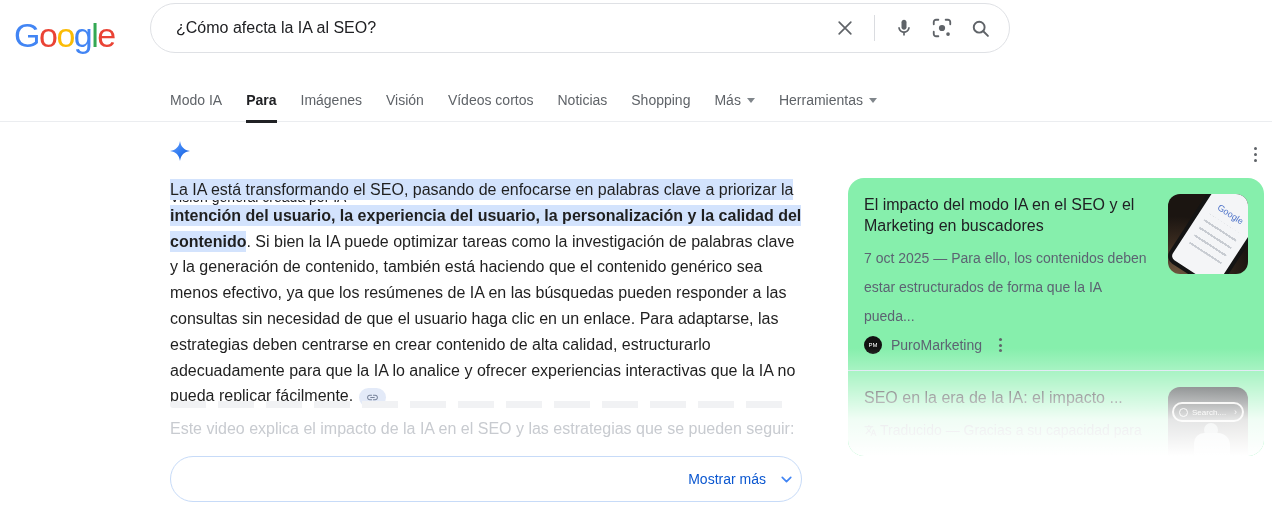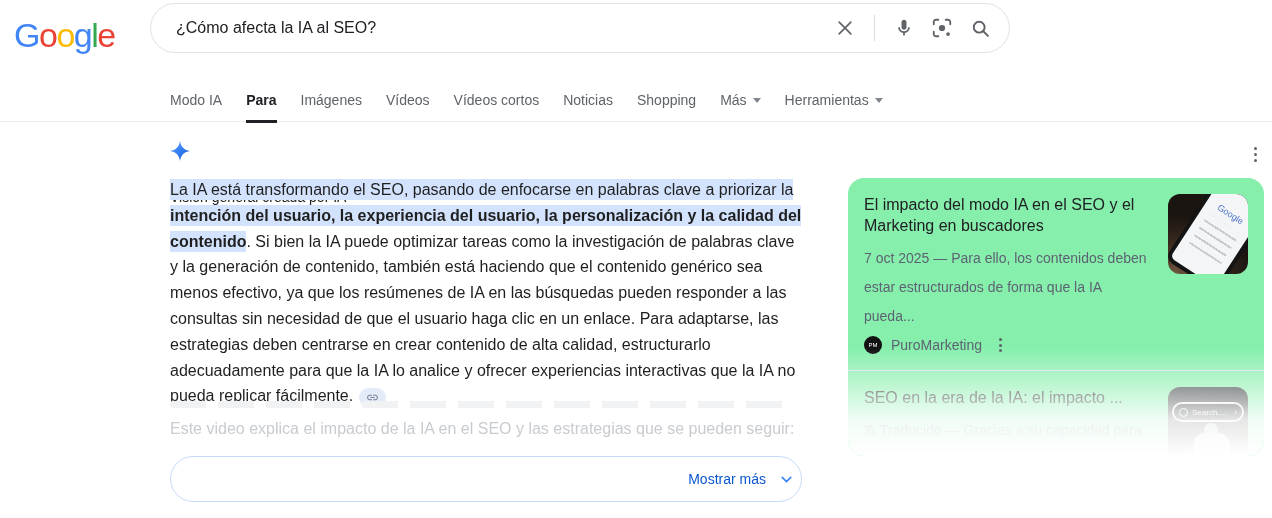--- a/index.html
+++ b/index.html
@@ -124,21 +124,21 @@
         </svg>
     </button>
   </div>
 </div>
 
 <div class="tabline"></div>
 <div class="tabs">
   <div class="tab">Modo IA</div>
   <div class="tab active">Para</div>
   <div class="tab">Imágenes</div>
-  <div class="tab">Vídeos</div>
+  <div class="tab">Visión</div>
   <div class="tab">Vídeos cortos</div>
   <div class="tab">Noticias</div>
   <div class="tab">Shopping</div>
   <div class="tab"><span>Más</span><span class="dd-arrow"></span></div>
   <div class="tab"><span>Herramientas</span><span class="dd-arrow"></span></div>
 </div>
 
 <div class="ai-head">
   <svg width="20" height="20" viewBox="0 0 24 24">
     <defs>

